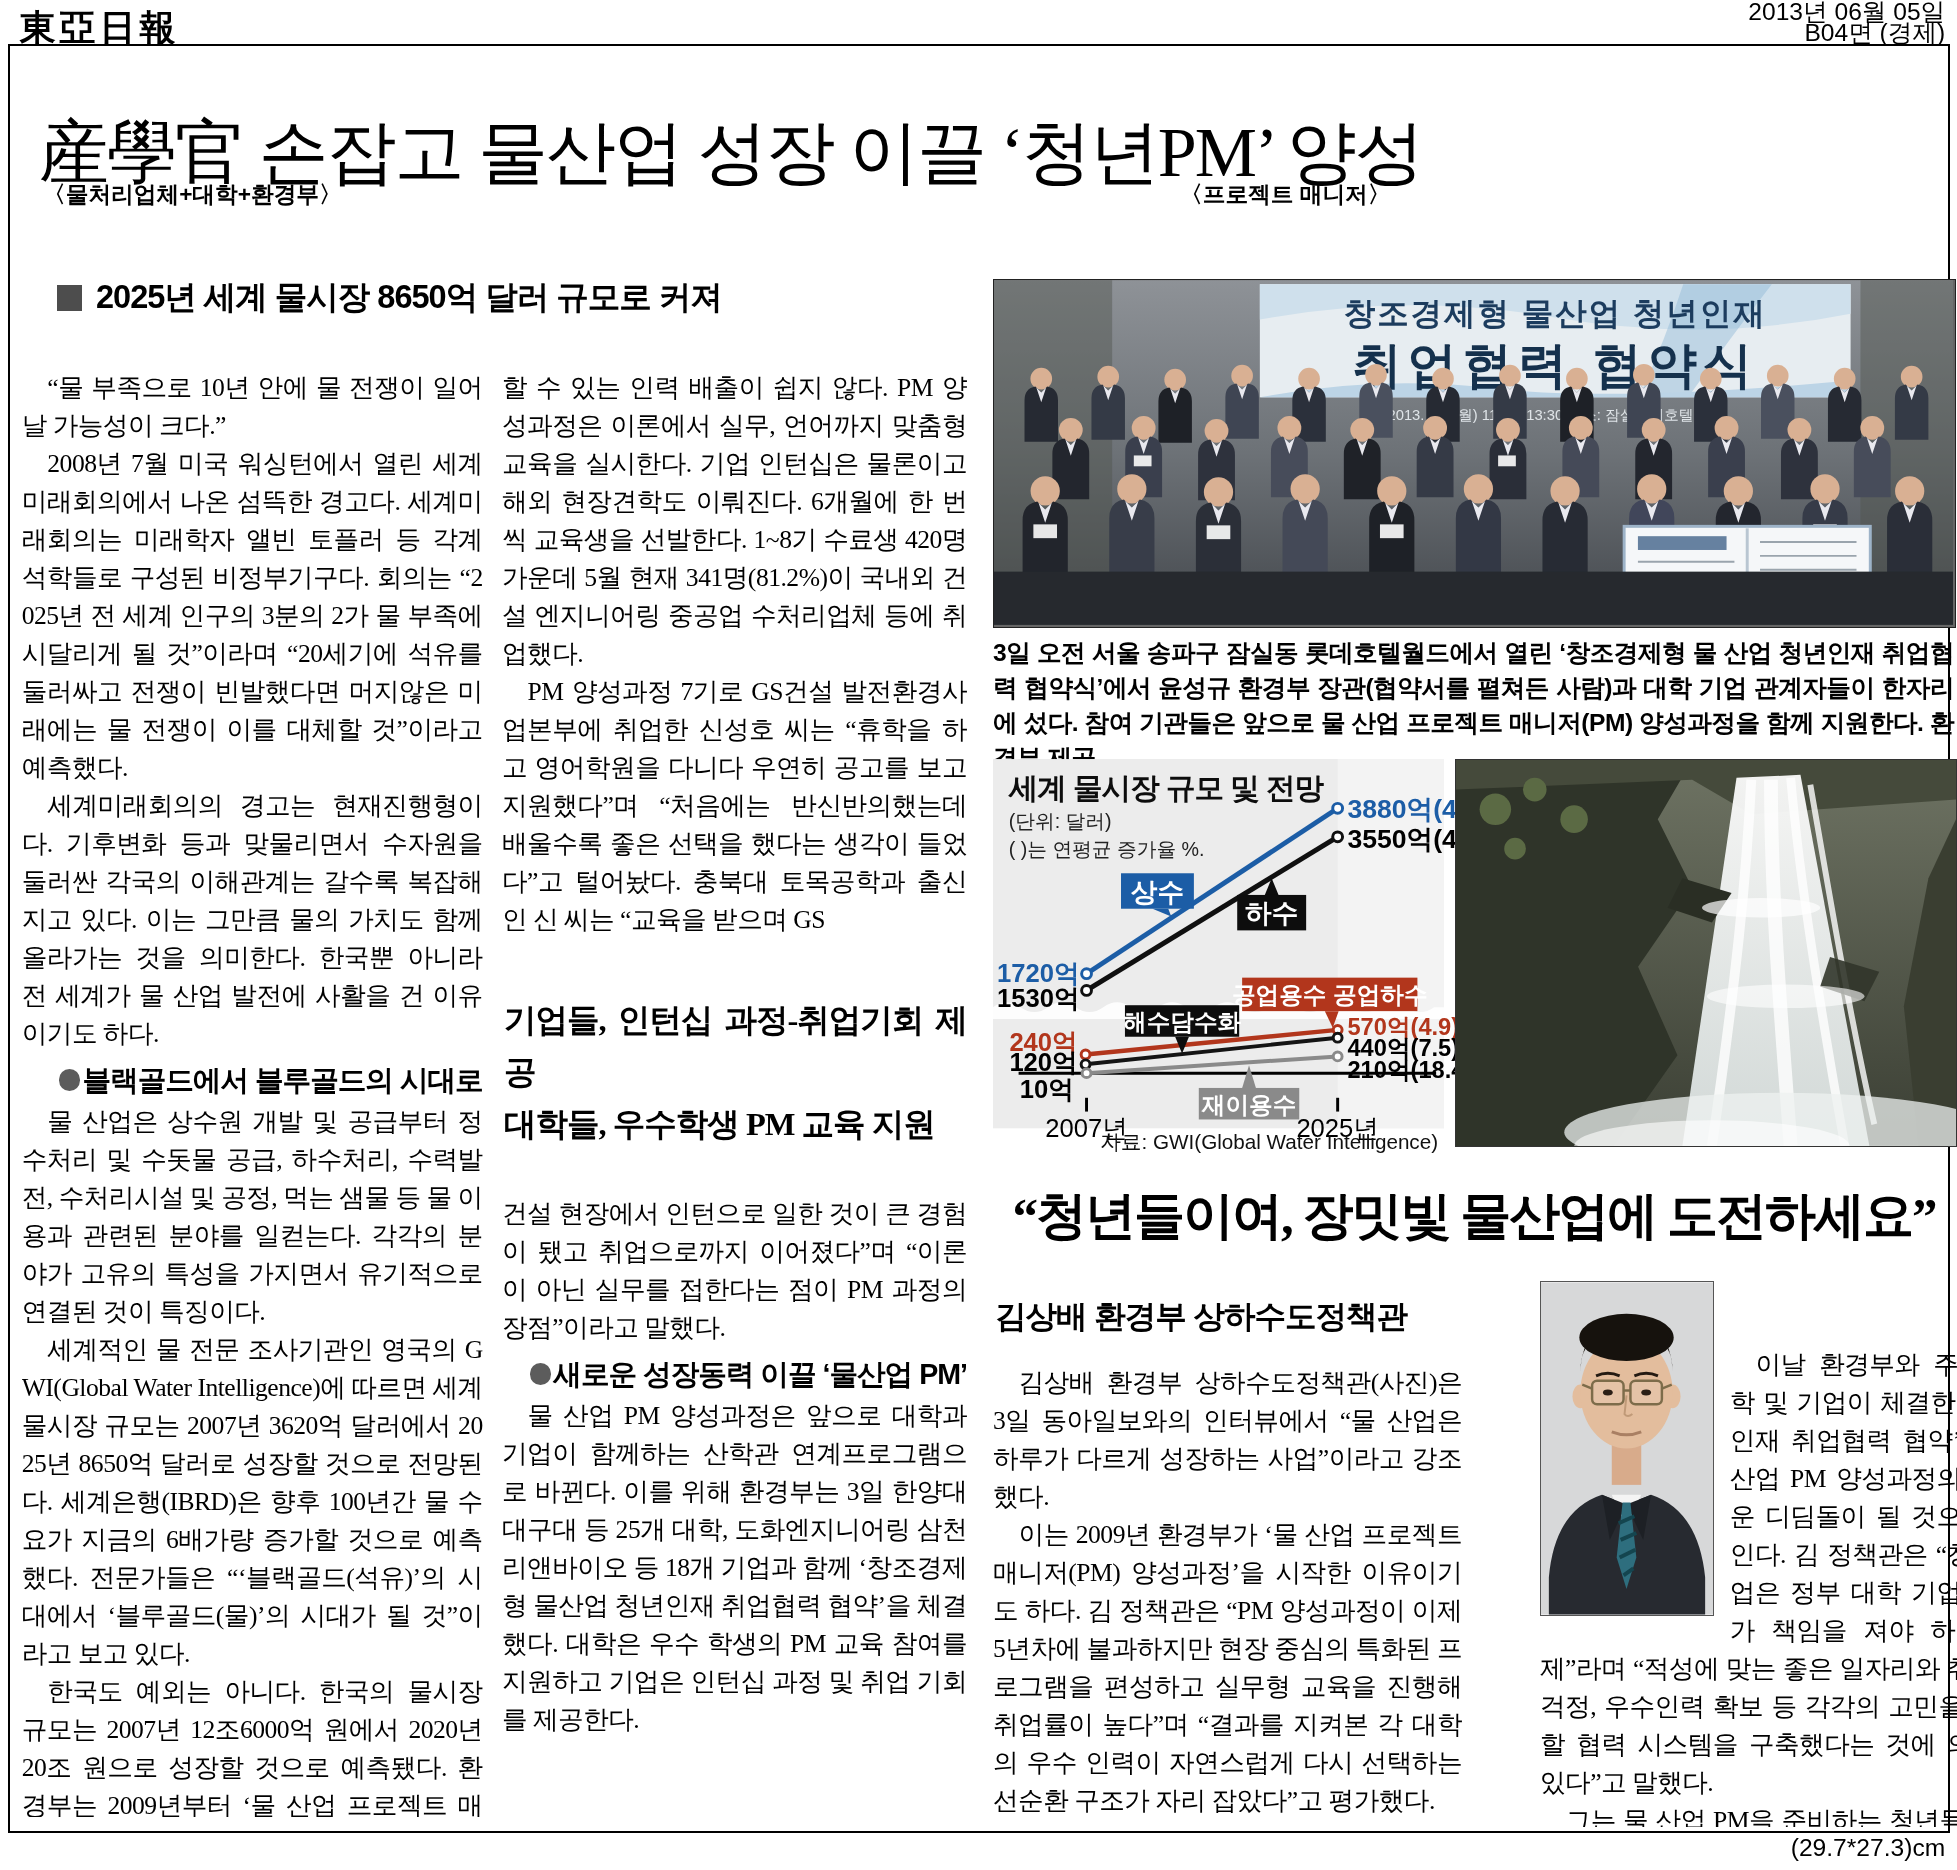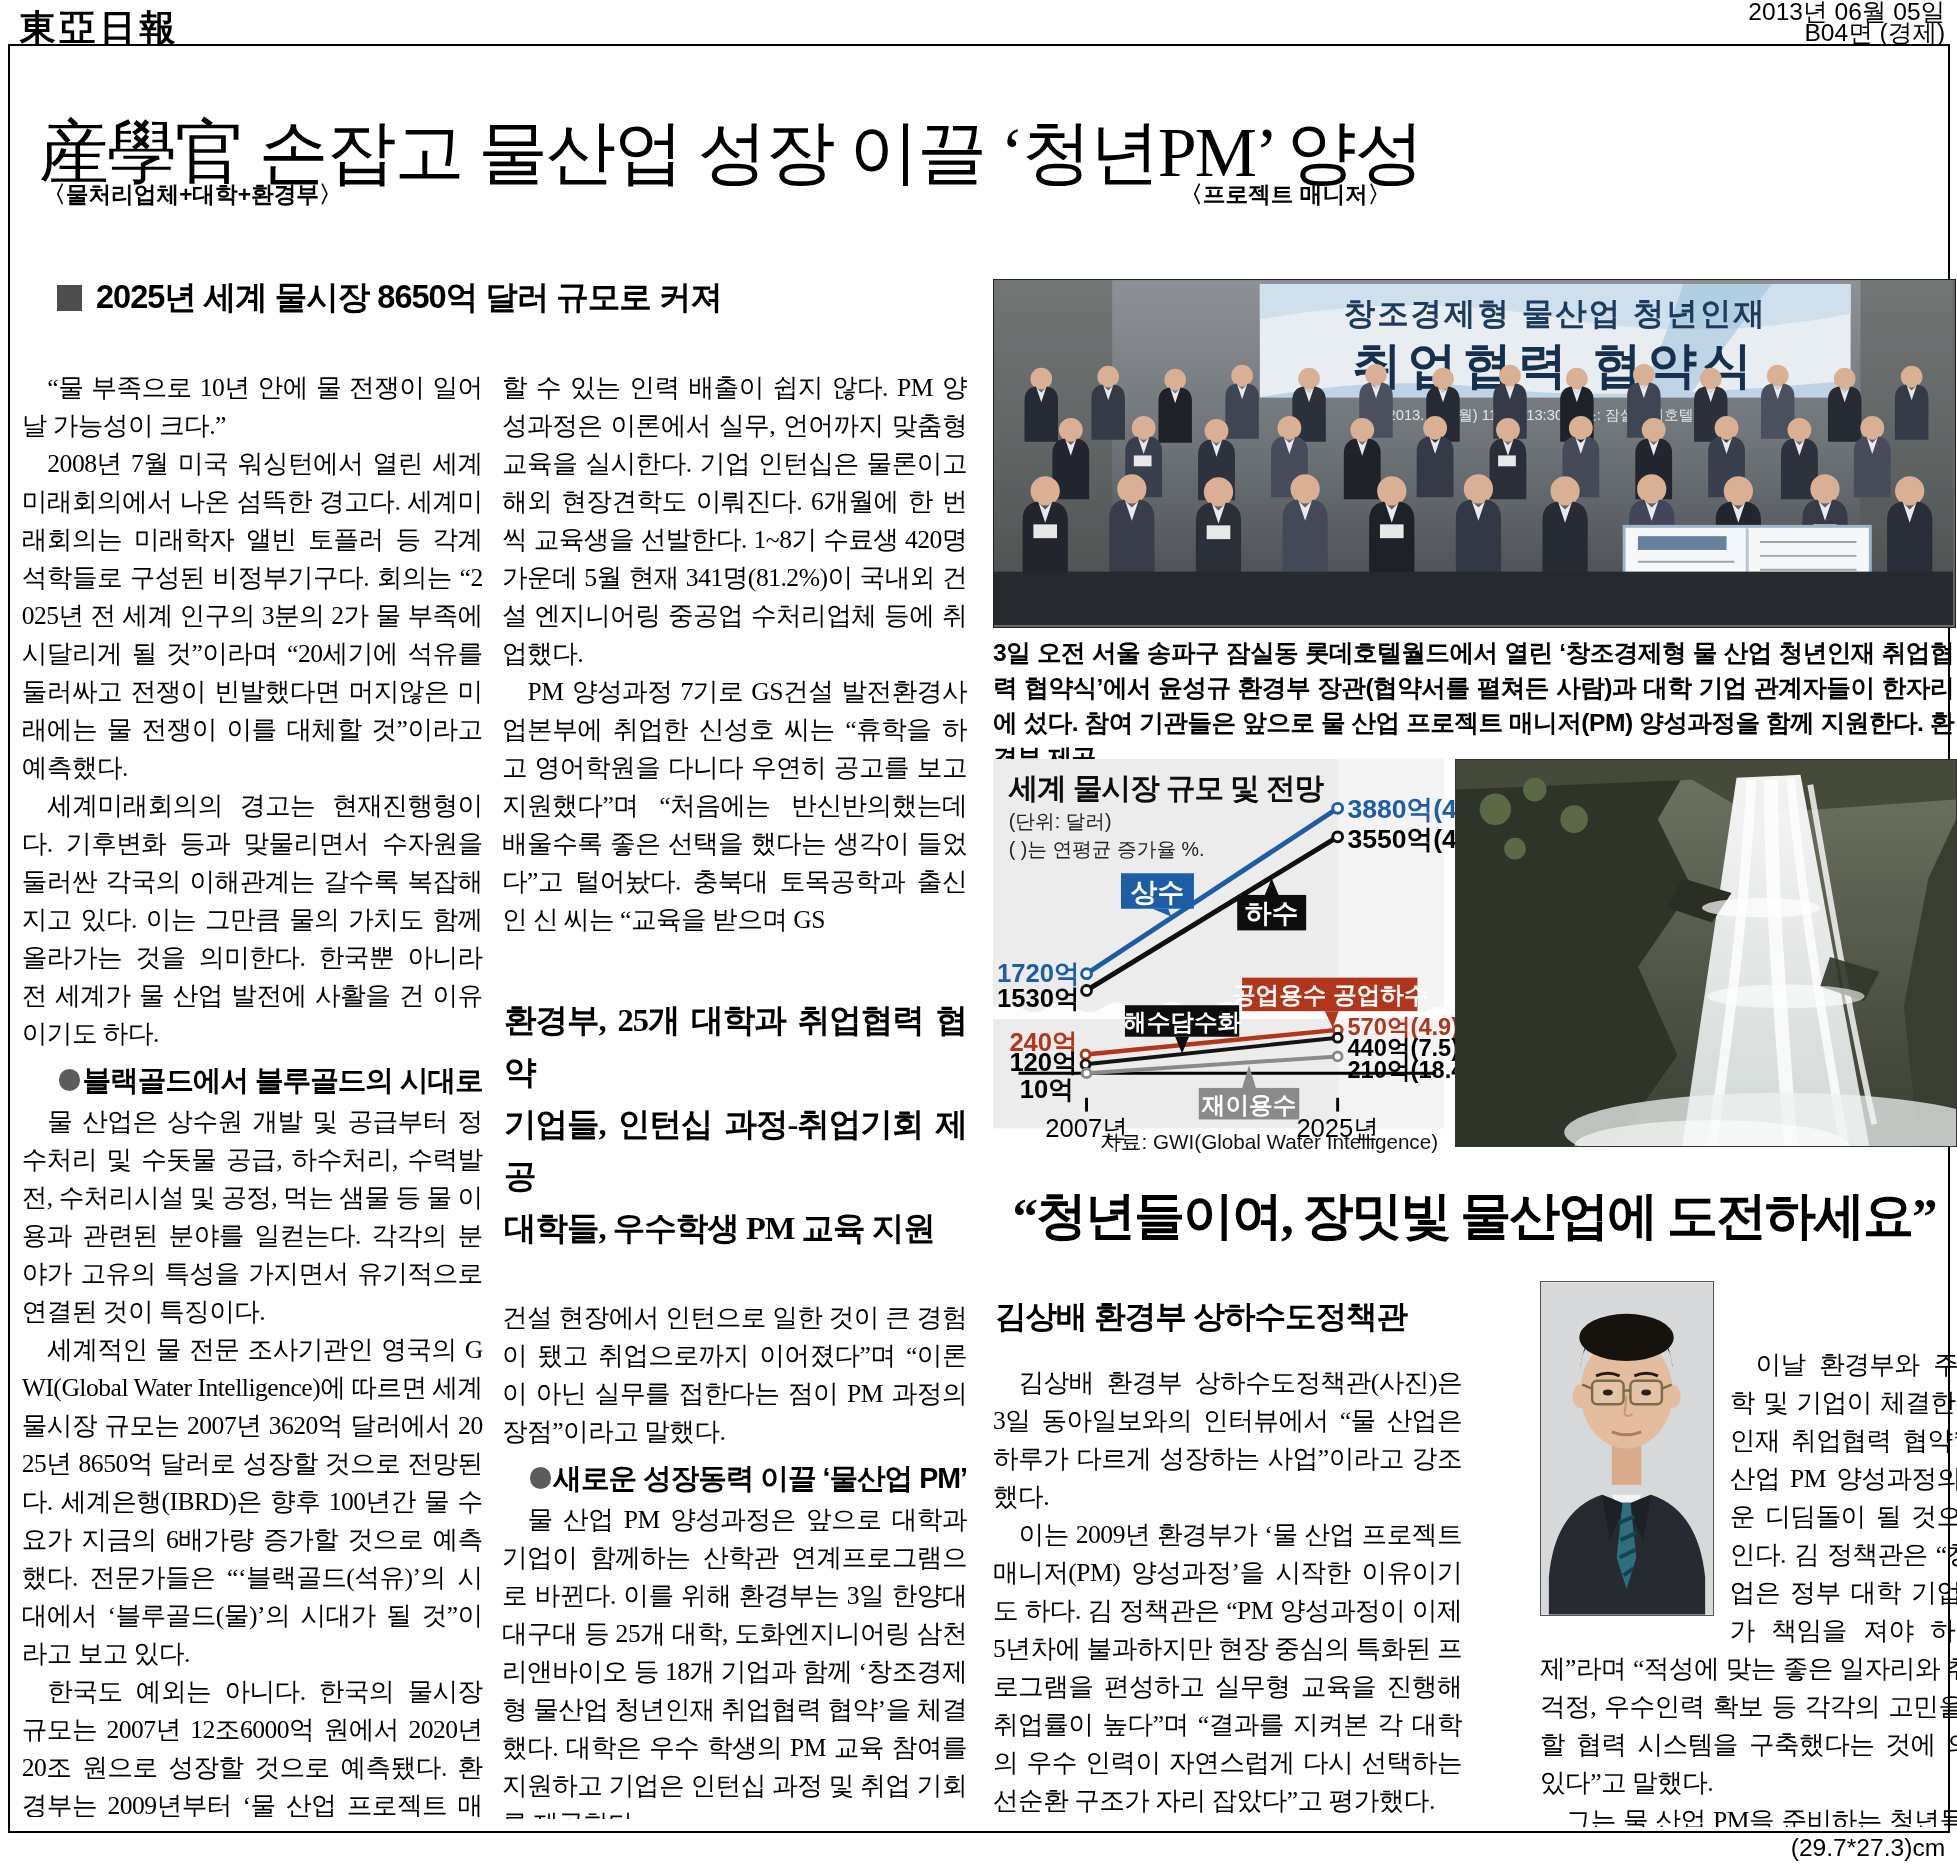--- a/index.html
+++ b/index.html
@@ -96,21 +96,20 @@
     <p class="bp">물 산업은 상수원 개발 및 공급부터 정수처리 및 수돗물 공급, 하수처리, 수력발전, 수처리시설 및 공정, 먹는 샘물 등 물 이용과 관련된 분야를 일컫는다. 각각의 분야가 고유의 특성을 가지면서 유기적으로 연결된 것이 특징이다.</p>
     <p class="bp">세계적인 물 전문 조사기관인 영국의 GWI(Global Water Intelligence)에 따르면 세계 물시장 규모는 2007년 3620억 달러에서 2025년 8650억 달러로 성장할 것으로 전망된다. 세계은행(IBRD)은 향후 100년간 물 수요가 지금의 6배가량 증가할 것으로 예측했다. 전문가들은 “‘블랙골드(석유)’의 시대에서 ‘블루골드(물)’의 시대가 될 것”이라고 보고 있다.</p>
     <p class="bp">한국도 예외는 아니다. 한국의 물시장 규모는 2007년 12조6000억 원에서 2020년 20조 원으로 성장할 것으로 예측됐다. 환경부는 2009년부터 ‘물 산업 프로젝트 매니저(PM)’ 양성과정을 시행하고 있다. 정부 차원의 유일한 교육프로그램으로 짧은 기간에 전문인력 양성과 청년취업이라는 두 마리 토끼를 잡았다는 평가를 받고 있다.</p>
 
   </div>
 
   <div class="abs col col2">
     <p class="bp noind">할 수 있는 인력 배출이 쉽지 않다. PM 양성과정은 이론에서 실무, 언어까지 맞춤형 교육을 실시한다. 기업 인턴십은 물론이고 해외 현장견학도 이뤄진다. 6개월에 한 번씩 교육생을 선발한다. 1~8기 수료생 420명 가운데 5월 현재 341명(81.2%)이 국내외 건설 엔지니어링 중공업 수처리업체 등에 취업했다.</p>
     <p class="bp">PM 양성과정 7기로 GS건설 발전환경사업본부에 취업한 신성호 씨는 “휴학을 하고 영어학원을 다니다 우연히 공고를 보고 지원했다”며 “처음에는 반신반의했는데 배울수록 좋은 선택을 했다는 생각이 들었다”고 털어놨다. 충북대 토목공학과 출신인 신 씨는 “교육을 받으며 GS</p>
     <div class="pullquote">
-      <div>환경부, 25개 대학과 취업협력 협약</div>
       <div>기업들, 인턴십 과정-취업기회 제공</div>
       <div>대학들, 우수학생 PM 교육 지원</div>
     </div>
     <p class="bp noind">건설 현장에서 인턴으로 일한 것이 큰 경험이 됐고 취업으로까지 이어졌다”며 “이론이 아닌 실무를 접한다는 점이 PM 과정의 장점”이라고 말했다.</p>
     <div class="colhead">
       <span class="dot"></span>
       <span>새로운 성장동력 이끌 ‘물산업 PM’</span>
     </div>
     <p class="bp">물 산업 PM 양성과정은 앞으로 대학과 기업이 함께하는 산학관 연계프로그램으로 바뀐다. 이를 위해 환경부는 3일 한양대 대구대 등 25개 대학, 도화엔지니어링 삼천리앤바이오 등 18개 기업과 함께 ‘창조경제형 물산업 청년인재 취업협력 협약’을 체결했다. 대학은 우수 학생의 PM 교육 참여를 지원하고 기업은 인턴십 과정 및 취업 기회를 제공한다.</p>
 

